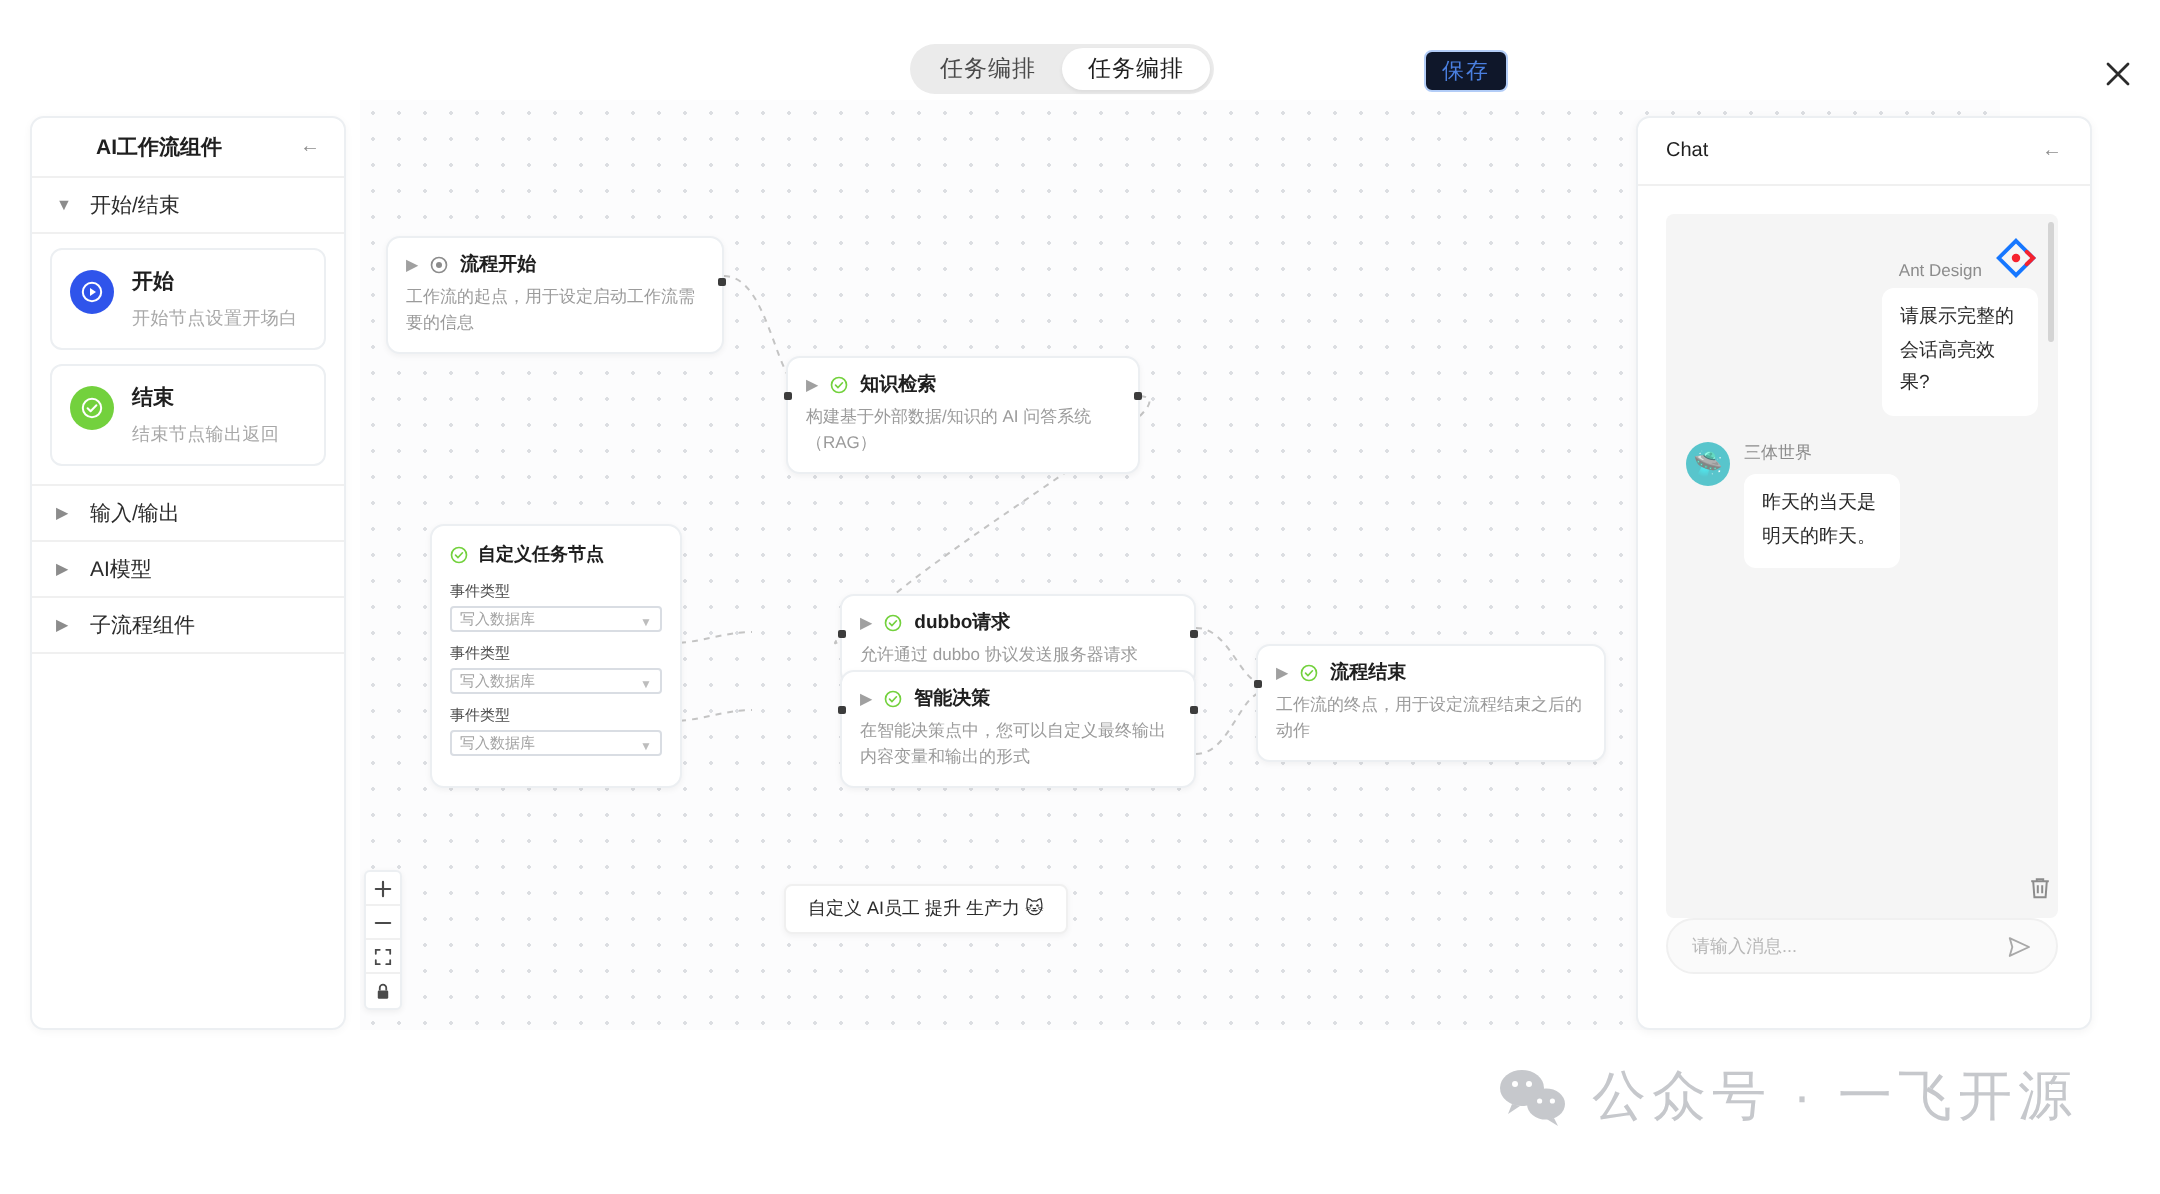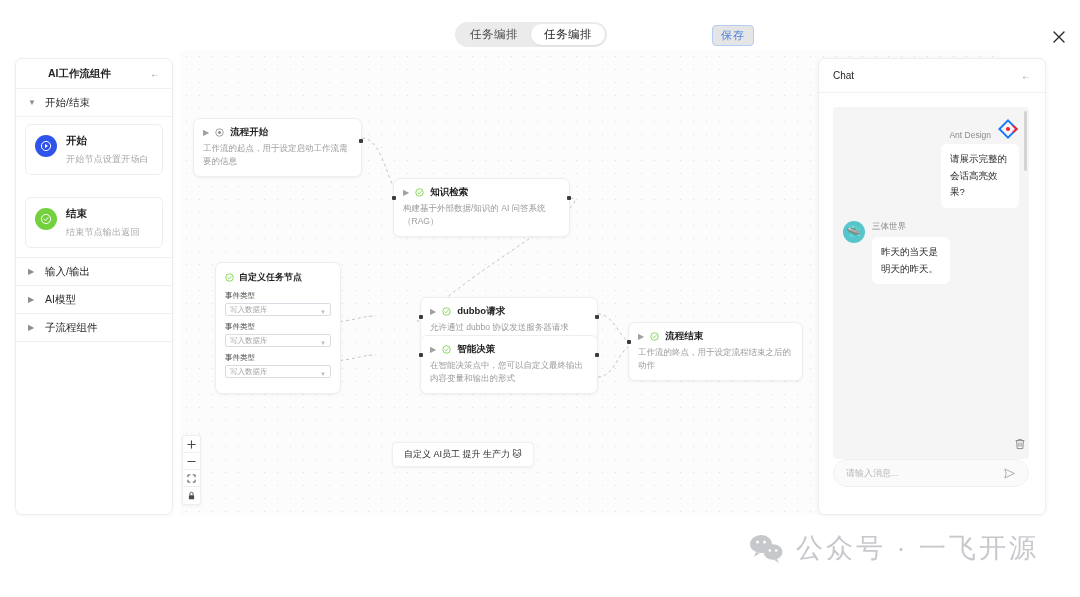--- a/index.html
+++ b/index.html
@@ -20,21 +20,21 @@
   }
   .seg-item {
     font-size: 11.5px; color: #4a4a4a; padding: 0 13px; height: 21px;
     display: flex; align-items: center; border-radius: 11px; cursor: pointer;
     letter-spacing: .5px;
   }
   .seg-item.active { background: #ffffff; color: #1f1f1f; box-shadow: 0 1px 2px rgba(0,0,0,.07); }
   .save-btn {
     position: absolute; left: 712px; top: 25px;
     width: 42px; height: 21px; border: 1px solid #b3cdf7; border-radius: 4px;
-    background: #e5e5e5; color: #4a7fe0; font-size: 11px;
+    background: #0f172a; color: #4a7fe0; font-size: 11px;
     display: flex; align-items: center; justify-content: center;
     cursor: pointer; letter-spacing: 1px;
   }
   .close-x {
     position: absolute; left: 1050px; top: 28px; width: 18px; height: 18px;
     cursor: pointer; color: #2b2b2b;
   }
   .close-x svg { display: block; }
 
   
@@ -51,21 +51,21 @@
   .sb-collapse { color: #8c8c8c; font-size: 10px; cursor: pointer; }
   .sb-group {
     height: 28px; display: flex; align-items: center; gap: 9px; padding: 0 12px;
     border-bottom: 1px solid #f0f0f0; cursor: pointer;
   }
   .sb-group .caret { font-size: 8px; color: #8c8c8c; width: 8px; }
   .sb-group .glabel { font-size: 10.5px; color: #2b2b2b; }
   .sb-body { padding: 7px 9px 9px; border-bottom: 1px solid #f0f0f0; }
   .comp-card {
     border: 1px solid #eceff2; border-radius: 6px; background: #fff;
-    padding: 8px 9px; display: flex; gap: 9px; margin-bottom: 22px; cursor: grab;
+    padding: 8px 9px; display: flex; gap: 9px; margin-bottom: 7px; cursor: grab;
   }
   .comp-card:last-child { margin-bottom: 0; }
   .comp-icon {
     width: 22px; height: 22px; border-radius: 50%; flex: 0 0 22px;
     display: flex; align-items: center; justify-content: center; margin-top: 2px;
   }
   .comp-icon svg { display: block; }
   .comp-txt { padding-top: 1px; }
   .comp-name { font-size: 10.5px; font-weight: bold; color: #1f1f1f; }
   .comp-desc { font-size: 9px; color: #a8a8a8; margin-top: 5px; letter-spacing: .2px; }

